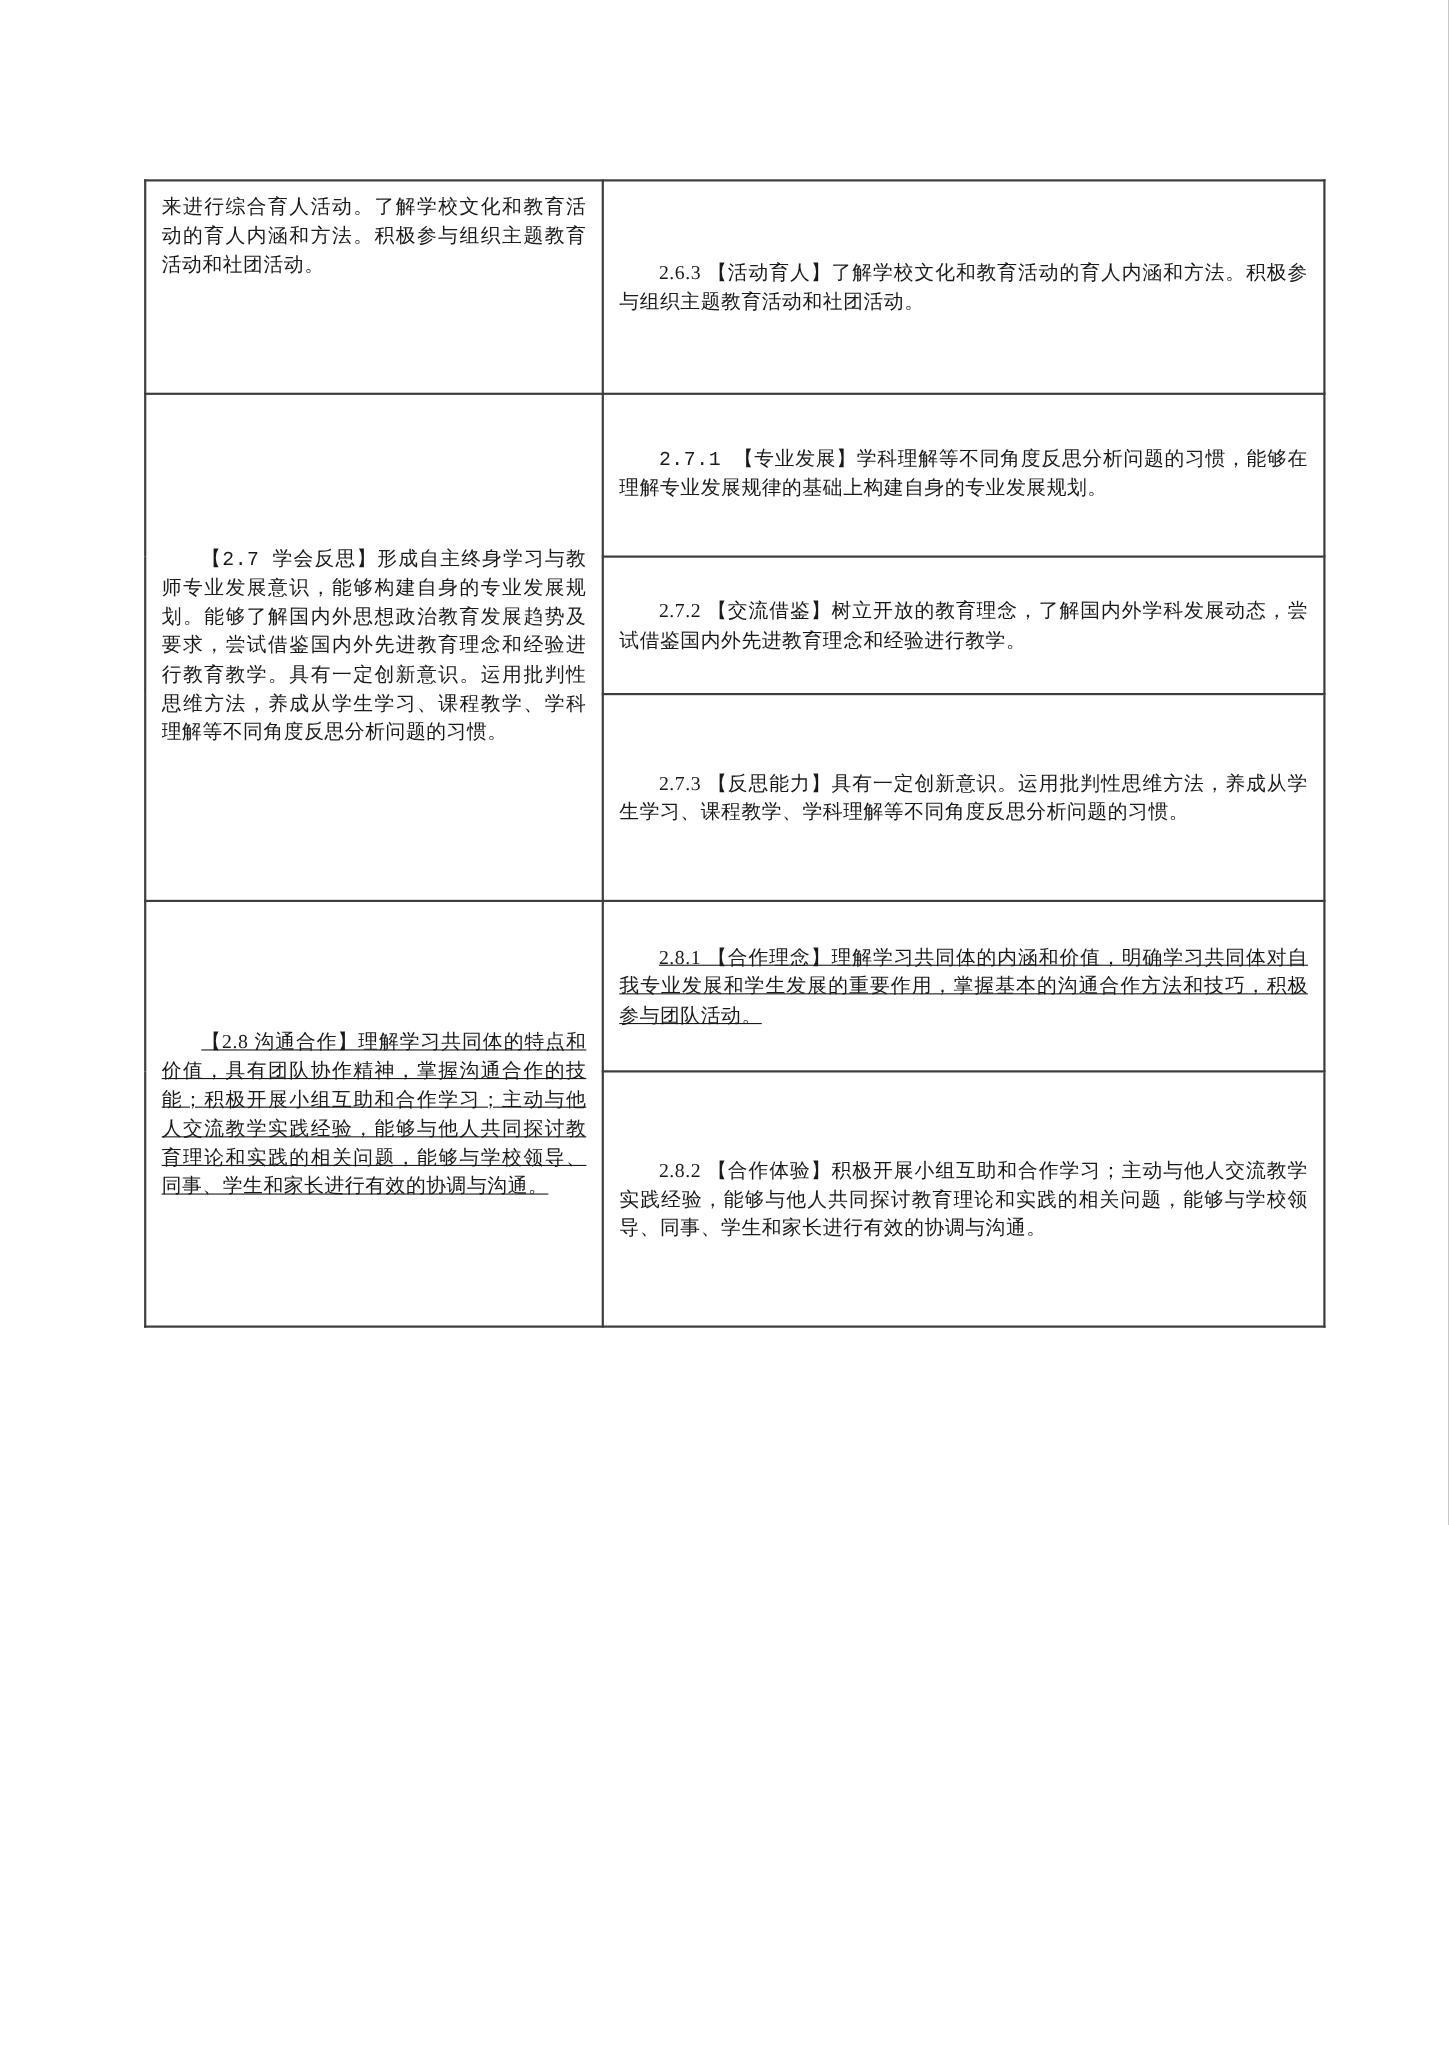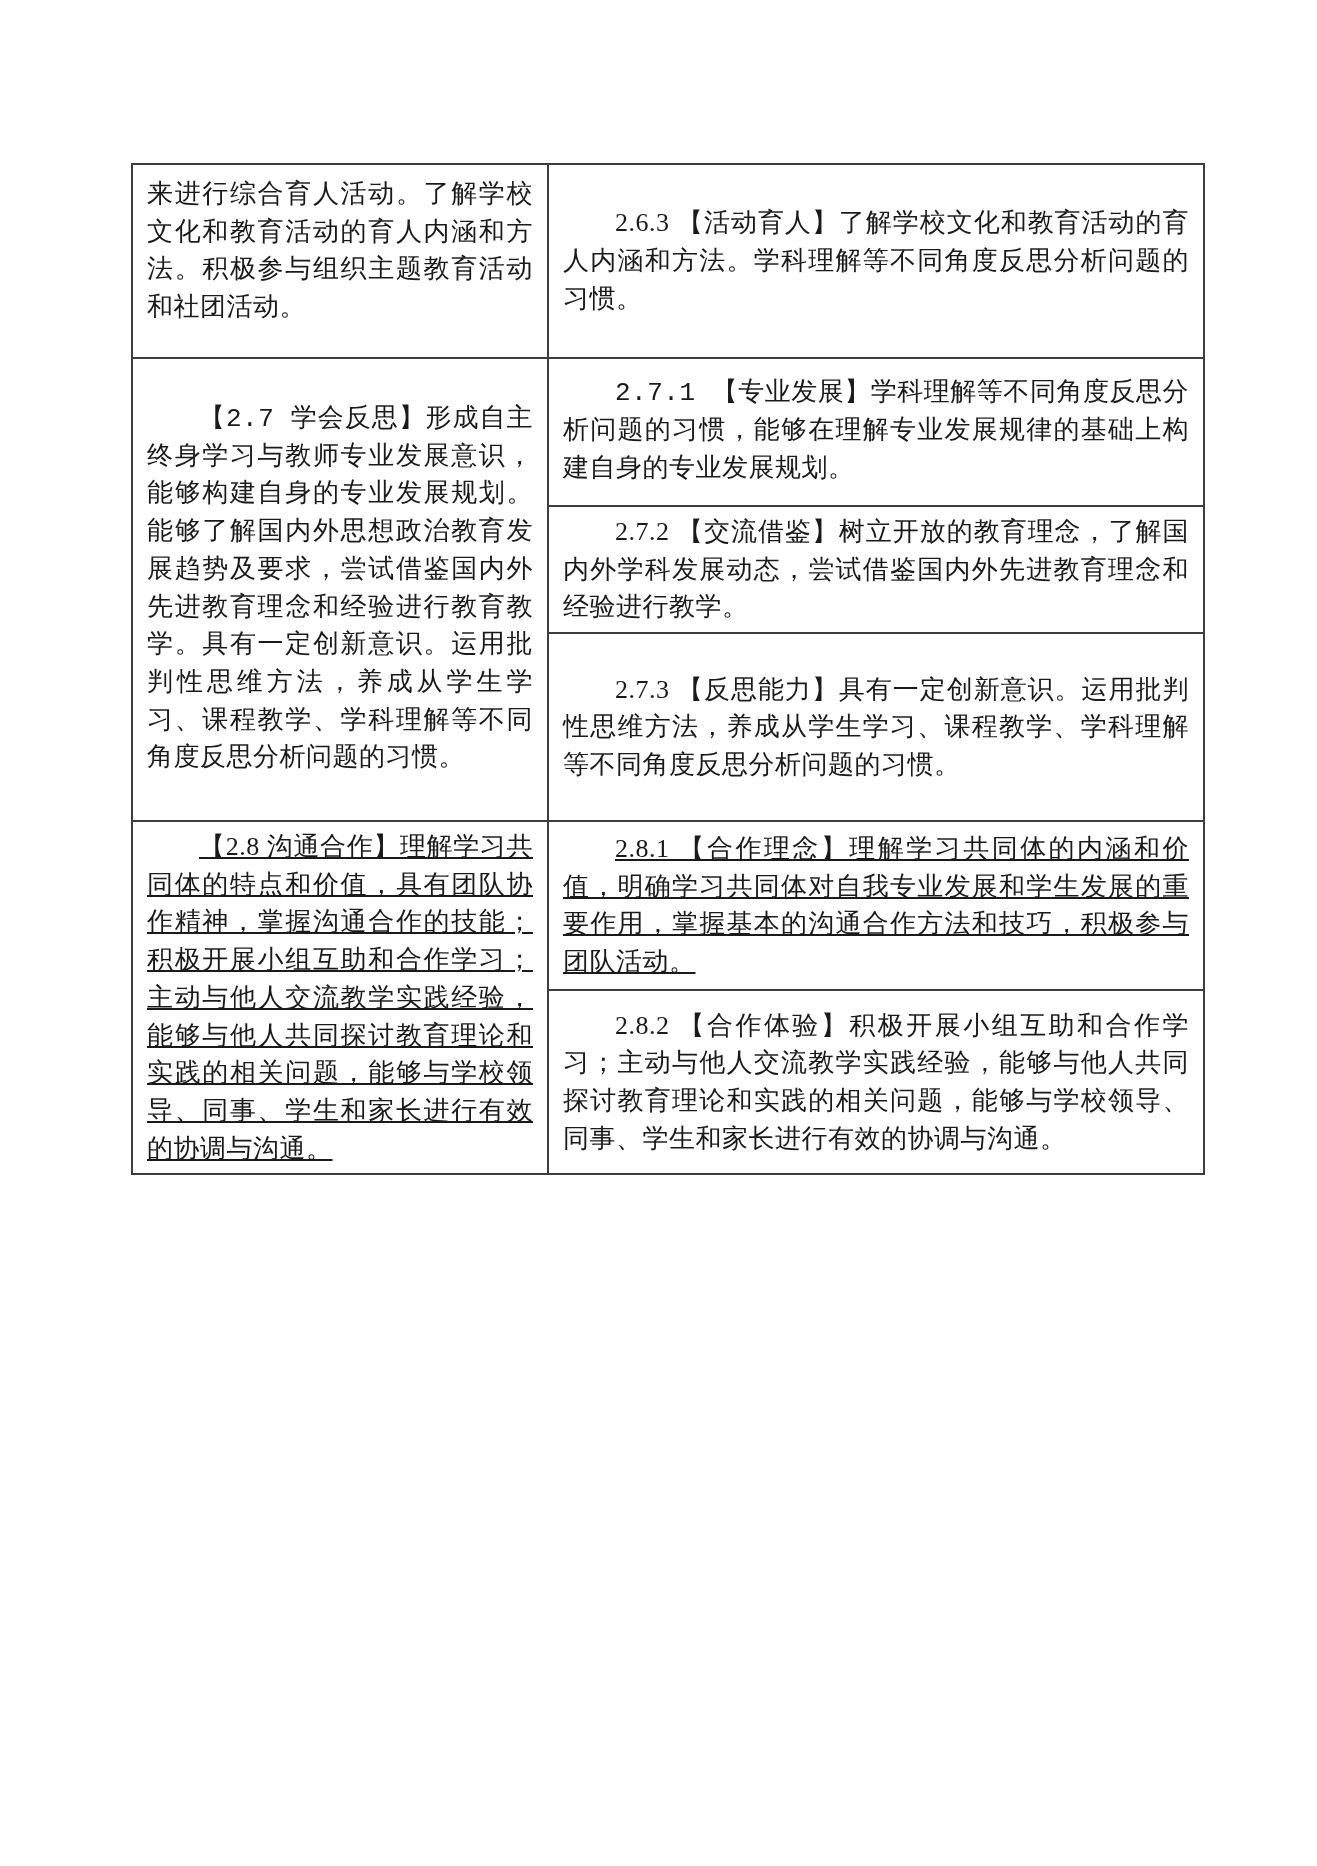--- a/index.html
+++ b/index.html
@@ -28,50 +28,50 @@
   table.std-table col.c-right { width: 656px; }
   table.std-table td {
     border: 2px solid #3d3d3d;
     vertical-align: middle;
     padding: 6px 14px;
     box-sizing: border-box;
   }
   table.std-table td.v-top { vertical-align: top; padding-top: 10px; }
   table.std-table p {
     margin: 0;
-    font-size: 26px;
+    font-size: 18px;
     line-height: 1.45;
     text-align: justify;
     letter-spacing: 0.5px;
   }
   table.std-table p.indent { text-indent: 2em; }
   
   tr.r1 { height: 194px; }
   tr.r2 { height: 148px; font-family: Liberation Mono, monospace; }
   tr.r3 { height: 125px; }
   tr.r4 { height: 188px; }
   tr.r5 { height: 155px; text-decoration: underline; }
-  tr.r6 { height: 180px; }
+  tr.r6 { height: 232px; }
 </style>
 </head>
 <body>
 
 <div class="page">
   <table class="std-table">
     <colgroup>
       <col class="c-left">
       <col class="c-right">
     </colgroup>
     <tbody>
       <tr class="r1">
         <td class="v-top">
           <p>来进行综合育人活动。了解学校文化和教育活动的育人内涵和方法。积极参与组织主题教育活动和社团活动。</p>
         </td>
         <td>
-          <p class="indent">2.6.3 【活动育人】了解学校文化和教育活动的育人内涵和方法。学科理解等不同角度反思分析问题的习惯。</p>
+          <p class="indent">2.6.3 【活动育人】了解学校文化和教育活动的育人内涵和方法。积极参与组织主题教育活动和社团活动。</p>
         </td>
       </tr>
       <tr class="r2">
         <td rowspan="3">
           <p class="indent">【2.7 学会反思】形成自主终身学习与教师专业发展意识，能够构建自身的专业发展规划。能够了解国内外思想政治教育发展趋势及要求，尝试借鉴国内外先进教育理念和经验进行教育教学。具有一定创新意识。运用批判性思维方法，养成从学生学习、课程教学、学科理解等不同角度反思分析问题的习惯。</p>
         </td>
         <td>
           <p class="indent">2.7.1 【专业发展】学科理解等不同角度反思分析问题的习惯，能够在理解专业发展规律的基础上构建自身的专业发展规划。</p>
         </td>
       </tr>

